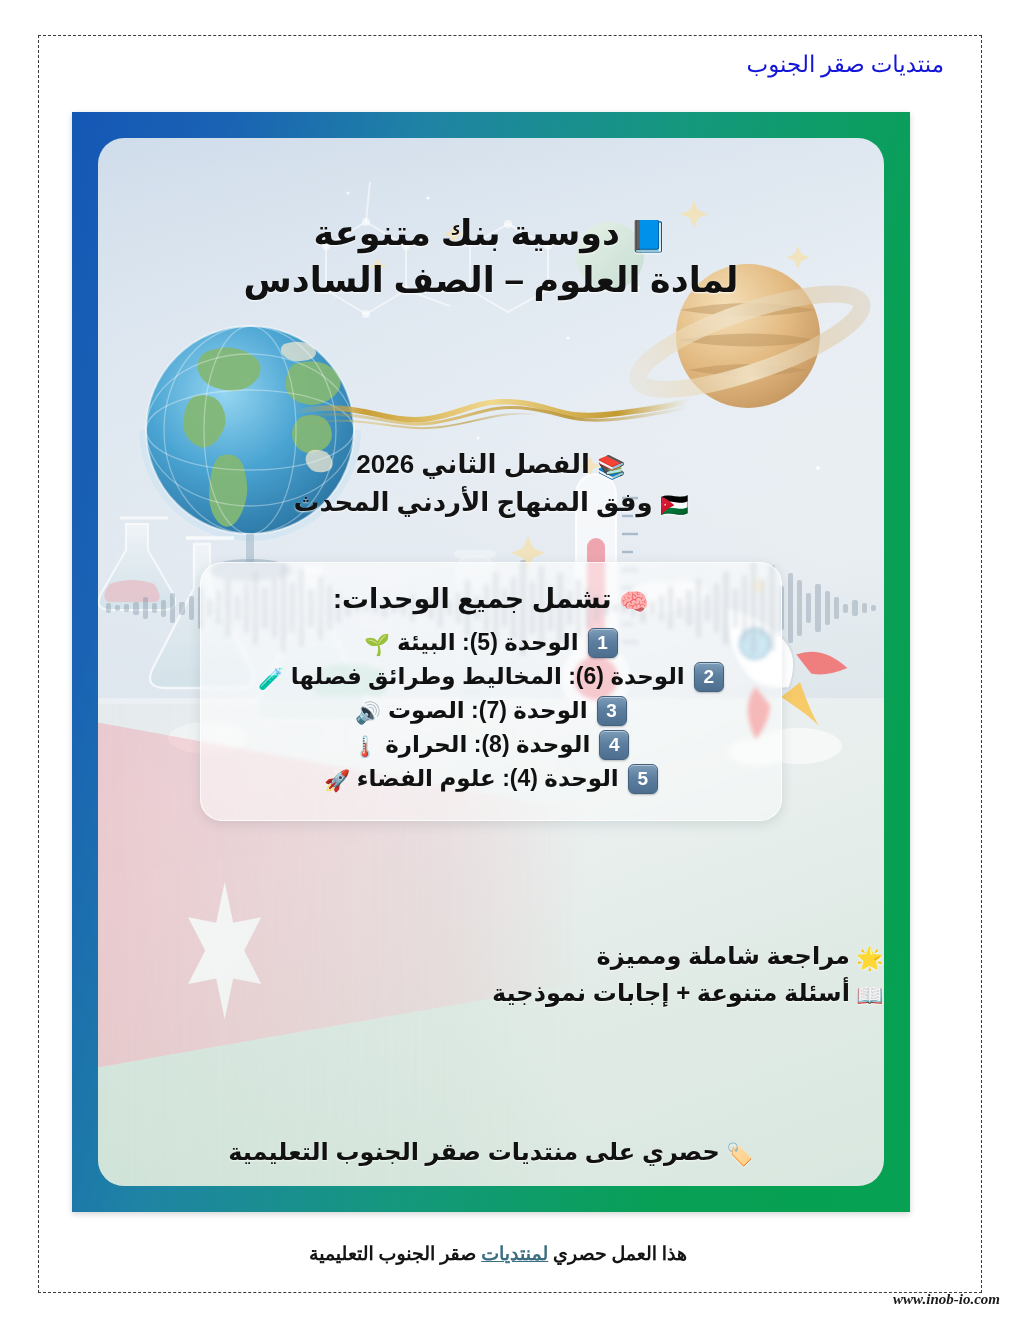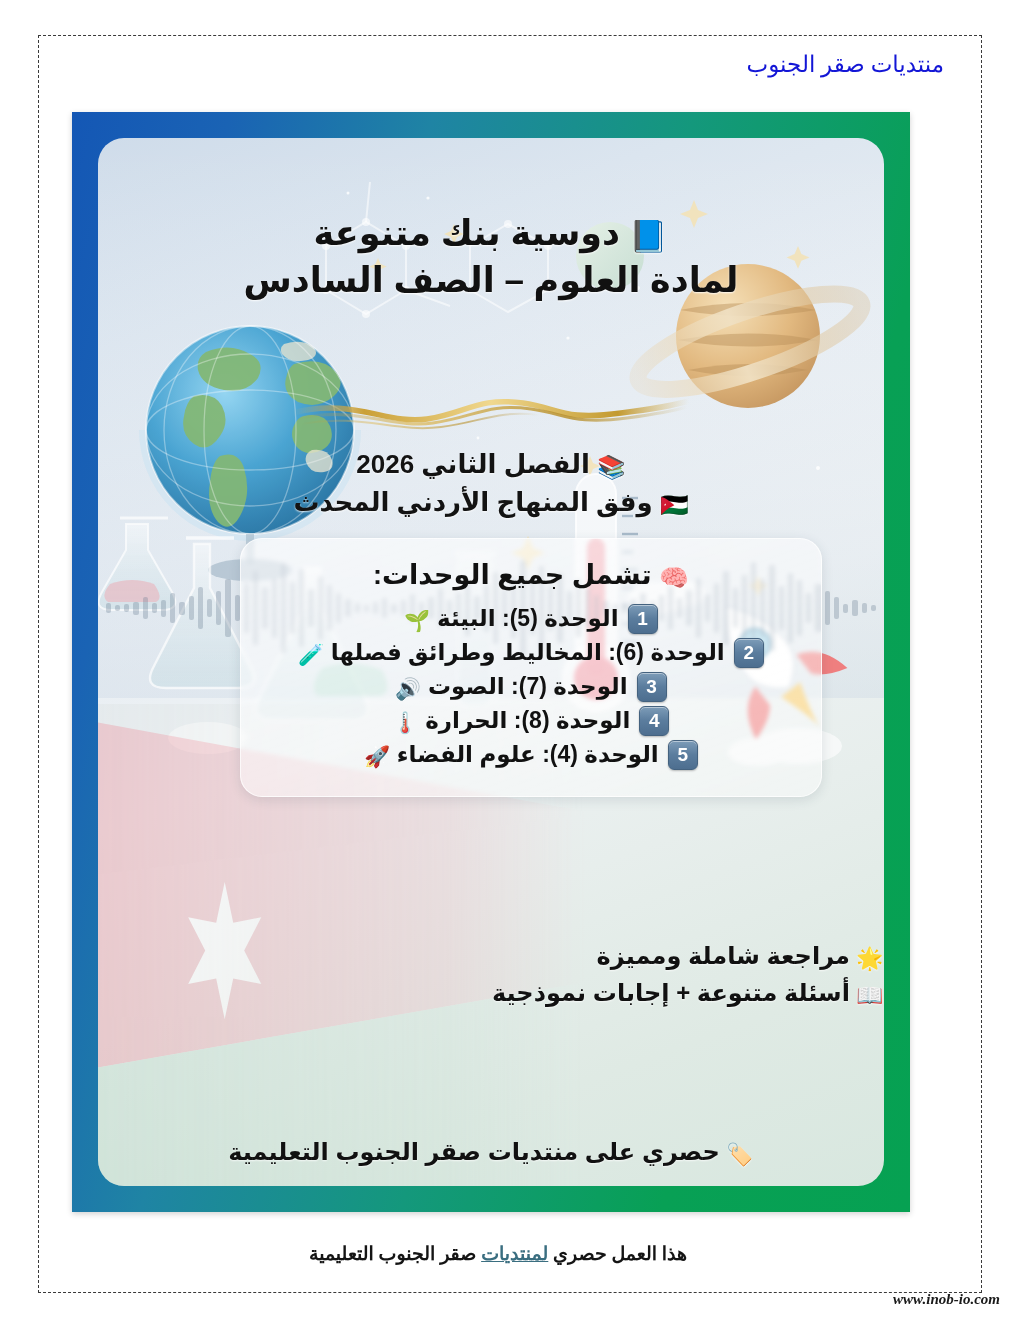--- a/index.html
+++ b/index.html
@@ -75,29 +75,28 @@
   .subtitle-line{
     font-size:26px;font-weight:bold;line-height:1.42;color:#131313;
     text-shadow:0 1px 2px rgba(255,255,255,.8);
     white-space:nowrap;
   }
   .subtitle-line .em{font-size:23px;vertical-align:-2px;}
 
   
   #units-card{
     position:absolute;left:50%;transform:translateX(-50%);
-    top:400px;width:582px;
+    top:424px;width:582px;
     border-radius:22px;
     background:linear-gradient(160deg,rgba(255,255,255,.62),rgba(255,255,255,.40));
     border:1px solid rgba(255,255,255,.75);
     box-shadow:0 3px 12px rgba(40,60,80,.13);
     backdrop-filter:blur(2px);
     padding:20px 19px 22px;
     box-sizing:border-box;
-    margin-left:40px;
   }
   #units-heading{
     font-size:27px;font-weight:bold;color:#111;margin-bottom:12px;
     white-space:nowrap;
   }
   #units-heading .em{font-size:24px;vertical-align:-2px;}
   .unit-row{
     display:flex;flex-direction:row;justify-content:center;align-items:center;
     gap:9px;margin:4px 0;white-space:nowrap;
   }

